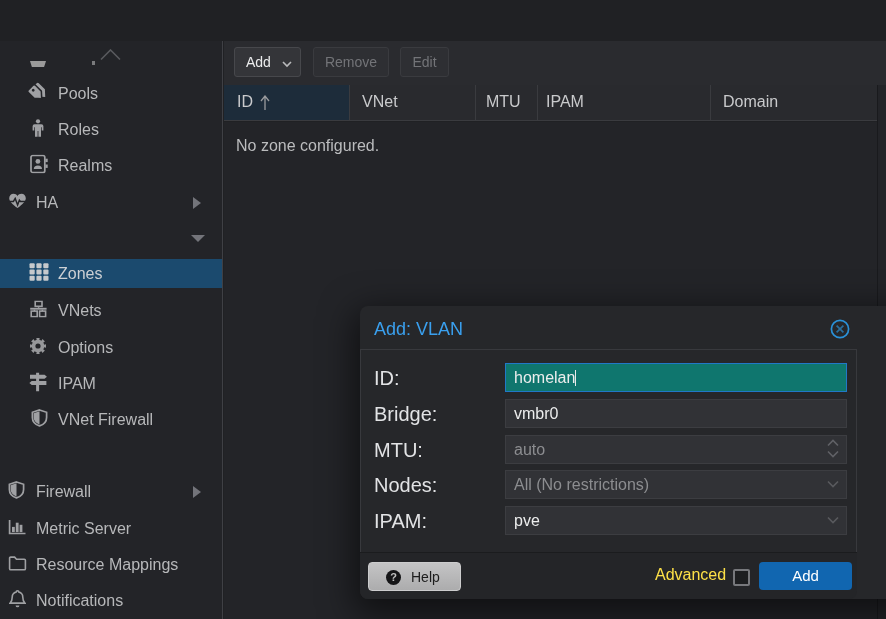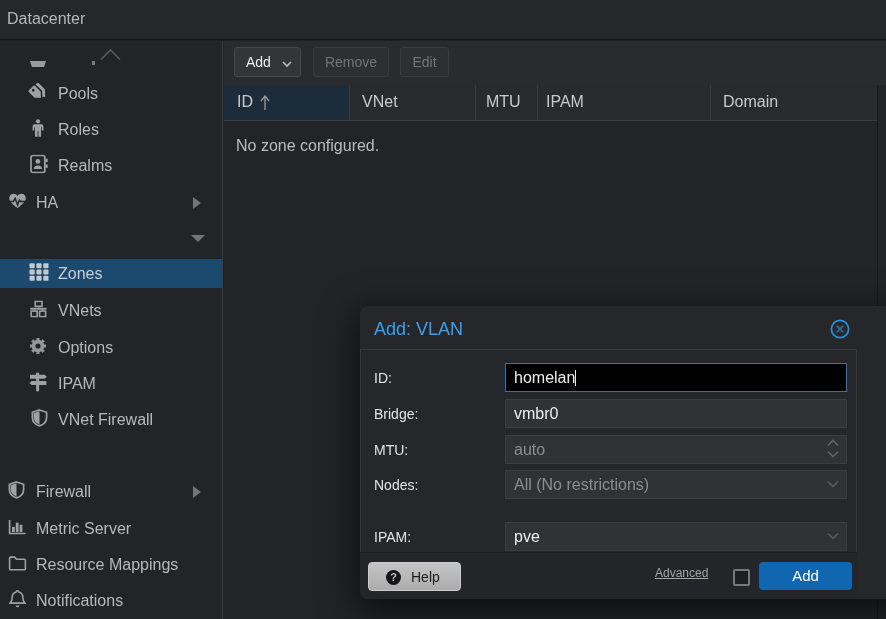--- a/index.html
+++ b/index.html
@@ -38,41 +38,38 @@
   #gbody { left:224px; top:122px; width:653px; height:497px; background:#232428; }
   #gbody .msg { position:absolute; left:12px; top:15px; font-size:16px; color:#bbbcbe; }
   #rgutter { left:877px; top:85px; width:9px; height:534px; background:#232428; border-left:1px solid #191a1d; }
 
   
   #dlg { left:360px; top:306px; width:586px; height:293px; background:#26272a; border-radius:8px;
          box-shadow:0 10px 34px 6px rgba(0,0,0,0.55); }
   #dlg-title { position:absolute; left:14px; top:13px; font-size:18px; color:#3aa0ef; }
   #dlg-body { position:absolute; left:0px; top:43px; width:497px; height:203px; border:1px solid #38393d; border-bottom:none; }
   .frow { position:absolute; left:0; width:497px; height:29px; }
-  .frow .lab { position:absolute; left:14px; top:50%; transform:translateY(-50%); font-size:14px; color:#e2e3e5; }
+  .frow .lab { position:absolute; left:14px; top:50%; transform:translateY(-50%); font-size:20px; color:#e2e3e5; }
   .finput { position:absolute; left:145px; top:0; width:342px; height:29px; background:#313236;
             border:1px solid #3c3d41; font-size:16px; color:#eceded; line-height:27px; padding-left:8px; }
   .finput.dim { color:#8c8d90; }
   #dlg-footer { position:absolute; left:0; top:246px; width:497px; height:47px; background:#242528;
                 border-top:1px solid #1b1c1e; border-radius:0 0 8px 8px; }
   #helpbtn { position:absolute; left:8px; top:9px; width:93px; height:29px; border-radius:4px;
              background:linear-gradient(#c4c4c5,#acacad); border:1px solid #cccccd; }
   #helpbtn .l { position:absolute; left:42px; top:6px; font-size:14px; color:#1d1d1d; }
-  #advlab { position:absolute; left:295px; top:13px; font-size:12px; color:#a3a3a3;text-decoration:underline; }
+  #advlab { position:absolute; left:295px; top:13px; font-size:16px; color:#fde047; }
   #advcb { position:absolute; left:373px; top:16px; width:17px; height:17px; background:#1d1e20;
            border:2px solid #77787c; border-radius:2px; }
   #addbtn { position:absolute; left:399px; top:9px; width:93px; height:28px; border-radius:4px;
             background:#1166b0; color:#ffffff; font-size:15px; text-align:center; line-height:28px; }
 </style>
 </head>
 <body>
 <div id="stage">
-  <div class="abs" id="topbar">
-      <span class="t">Datacenter</span>
-    </div>
 
   <div class="abs" id="sidebar">
 
     <div class="abs" style="left:30px;top:20px;width:16px;height:6px;background:#9a9a9a;clip-path:polygon(0 0,100% 0,88% 100%,12% 100%)"></div>
     <div class="abs" style="left:92px;top:20px;width:3px;height:4px;background:#7a7b7d"></div>
     <svg class="abs" style="left:100px;top:8px" width="21" height="12" viewBox="0 0 21 12">
         <path d="M1 10.5 L10.5 1 L20 10.5" stroke="#595a5e" stroke-width="1.6" fill="none"></path>
       </svg>
 
     <div class="srow lv2" style="top:38px">
@@ -235,41 +232,41 @@
 
   <div class="abs" id="dlg">
     <div id="dlg-title">Add: VLAN</div>
     <svg class="abs" style="left:470px;top:13px" width="20" height="20" viewBox="0 0 20 20">
       <circle cx="10" cy="10" r="8.6" stroke="#2a91d8" stroke-width="1.7" fill="none"></circle>
       <path d="M6.6 6.6 L13.4 13.4 M13.4 6.6 L6.6 13.4" stroke="#2a6f9e" stroke-width="1.7"></path>
     </svg>
     <div id="dlg-body"></div>
     <div class="frow" style="top:57px">
         <span class="lab">ID:</span>
-      <div class="finput" style="background:#000000;border:1px solid #2178c8">homelan<span style="display:inline-block;width:1px;height:16px;background:#e8e9ea;vertical-align:-3px"></span></div>
+      <div class="finput" style="background:#0f766e;border:1px solid #2178c8">homelan<span style="display:inline-block;width:1px;height:16px;background:#e8e9ea;vertical-align:-3px"></span></div>
     </div>
     <div class="frow" style="top:93px">
         <span class="lab">Bridge:</span>
       <div class="finput">vmbr0</div>
     </div>
     <div class="frow" style="top:129px">
         <span class="lab">MTU:</span>
       <div class="finput dim">auto</div>
       <svg class="abs" style="left:466px;top:4px" width="14" height="19" viewBox="0 0 14 19">
           <path d="M2 6.5 L7 1.5 L12 6.5 M2 12.5 L7 17.5 L12 12.5" stroke="#606166" stroke-width="1.6" fill="none"></path>
         </svg>
     </div>
     <div class="frow" style="top:164px">
         <span class="lab">Nodes:</span>
       <div class="finput dim">All (No restrictions)</div>
       <svg class="abs" style="left:466px;top:10px" width="14" height="9" viewBox="0 0 14 9">
           <path d="M2 1.5 L7 6.5 L12 1.5" stroke="#595a5e" stroke-width="1.6" fill="none"></path>
         </svg>
     </div>
-    <div class="frow" style="top:216px">
+    <div class="frow" style="top:200px">
         <span class="lab">IPAM:</span>
       <div class="finput">pve</div>
       <svg class="abs" style="left:466px;top:10px" width="14" height="9" viewBox="0 0 14 9">
           <path d="M2 1.5 L7 6.5 L12 1.5" stroke="#595a5e" stroke-width="1.6" fill="none"></path>
         </svg>
     </div>
     <div id="dlg-footer">
       <div id="helpbtn">
         <svg class="abs" style="left:17px;top:7px" width="15" height="15" viewBox="0 0 15 15">
           <circle cx="7.5" cy="7.5" r="7.5" fill="#151517"></circle>

